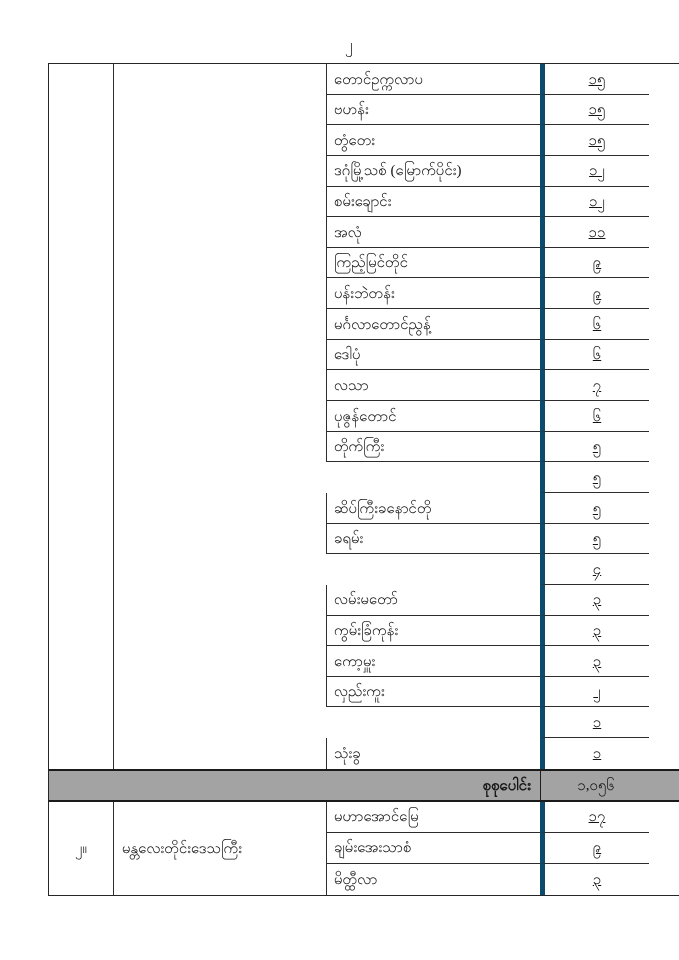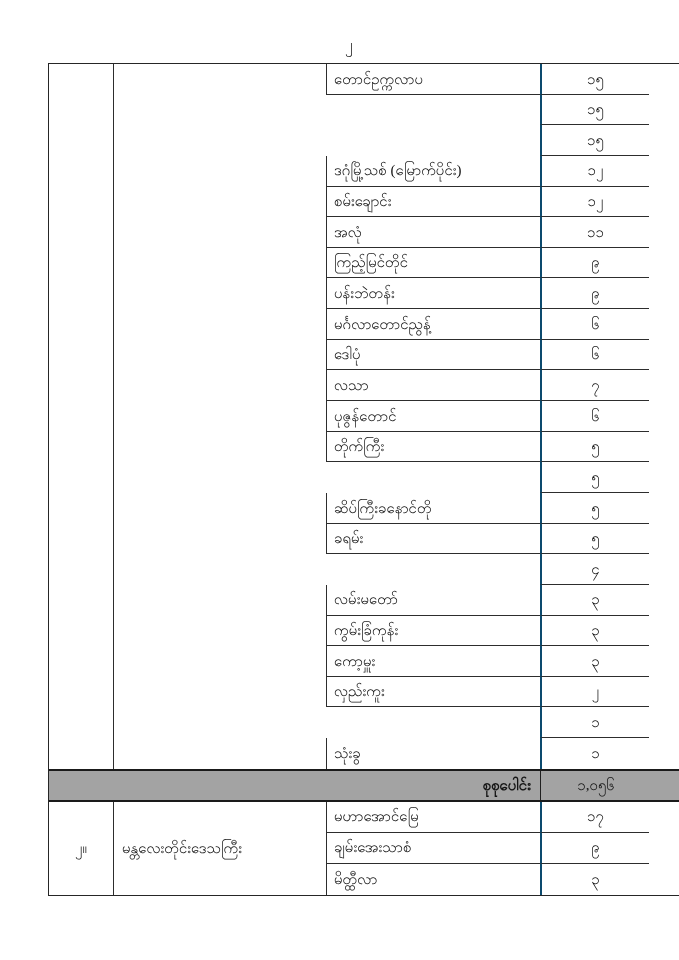--- a/index.html
+++ b/index.html
@@ -53,23 +53,24 @@
   .sec1 .serial-cell, .sec1 .region-cell { grid-row: 1 / span 23; }
   .sec2 .serial-cell, .sec2 .region-cell { grid-row: 1 / span 3; }
   .t-cell {
     grid-column: 3;
     border-left: 1px solid #2d2d2d;
     border-bottom: 1px solid #2d2d2d;
     padding-left: 7px;
   }
   .v-cell {
     grid-column: 4;
-    border-left: 2px solid #0c4a6e;
+    border-left: 5px solid #0c4a6e;
     border-bottom: 1px solid #2d2d2d;
     justify-content: center;
+    text-decoration: underline;
   }
   .sec > .t-cell:nth-last-child(2), .sec > .v-cell:last-child { border-bottom: none; text-align: center; }
   .total-row {
     display: grid;
     grid-template-columns: 491px 111px;
     height: 29px;
     border-top: 2px solid #1a1a1a;
     border-bottom: 2px solid #1a1a1a;
     box-sizing: content-box;
   }
@@ -91,21 +92,23 @@
   <div class="page-number">၂</div>
 
   <div class="tbl">
 
     <div class="sec sec1">
       <div class="cell serial-cell"></div>
       <div class="cell region-cell"></div>
 
       <div class="cell t-cell">တောင်ဥက္ကလာပ</div>
       <div class="cell v-cell">၁၅</div>
+      <div class="cell t-cell">ဗဟန်း</div>
       <div class="cell v-cell">၁၅</div>
+      <div class="cell t-cell">တွံတေး</div>
       <div class="cell v-cell">၁၅</div>
       <div class="cell t-cell">ဒဂုံမြို့သစ် (မြောက်ပိုင်း)</div>
       <div class="cell v-cell">၁၂</div>
       <div class="cell t-cell">စမ်းချောင်း</div>
       <div class="cell v-cell">၁၂</div>
       <div class="cell t-cell">အလုံ</div>
       <div class="cell v-cell">၁၁</div>
       <div class="cell t-cell">ကြည့်မြင်တိုင်</div>
       <div class="cell v-cell">၉</div>
       <div class="cell t-cell">ပန်းဘဲတန်း</div>

